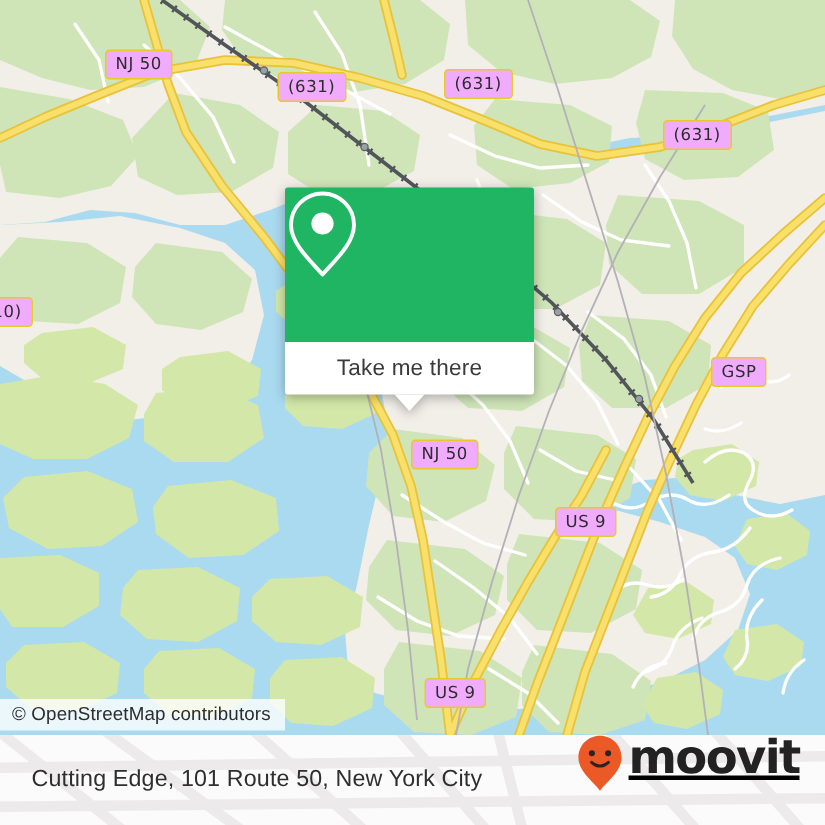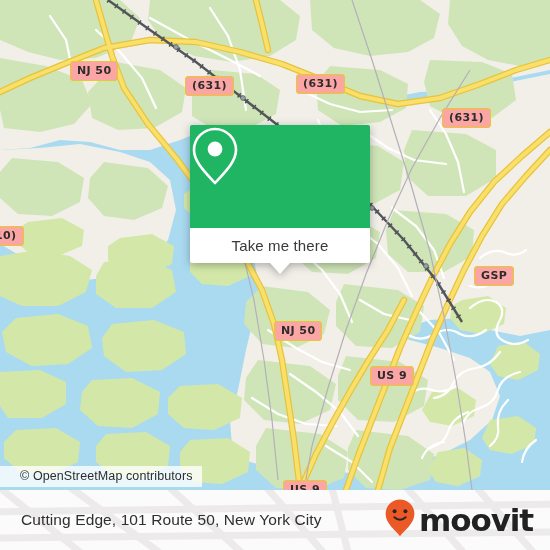--- a/index.html
+++ b/index.html
@@ -14,38 +14,37 @@
   #map{
     position:absolute;left:0;top:0;width:550px;height:490px;
     background:#aadaf0;
     overflow:hidden;
   }
   #map svg{position:absolute;left:0;top:0;}
 
   
   .shield{
     position:absolute;
-    background:#fca5a5;
+    background:#f0abfc;
     border:1.6px solid #e8c92a;
     border-radius:3px;
     color:#2c2c2c;
     font-size:11px;
-    font-weight:bold;
+    font-weight:normal;
     line-height:1;
     padding:3px 6px 4px 6px;
     white-space:nowrap;
     letter-spacing:.4px;
     font-family:"DejaVu Sans","Liberation Sans",sans-serif;
     box-sizing:border-box;
-    margin-top:28px;
   }
 
   
   #popup{
-    position:absolute;left:190px;top:125px;width:180px;
+    position:absolute;left:190px;top:125px;width:166px;
     filter:drop-shadow(0 2px 4px rgba(0,0,0,.30));
   }
   #popup-head{
     height:103px;background:#1fb563;
     border-radius:2px 2px 0 0;
     display:flex;align-items:center;justify-content:center;
   }
   #popup-foot{
     height:35px;background:#ffffff;
     border-radius:0 0 2px 2px;
@@ -59,42 +58,42 @@
     width:0;height:0;
     border-left:10px solid transparent;
     border-right:10px solid transparent;
     border-top:11px solid #ffffff;
   }
 
   
   #attribution{
     position:absolute;left:0;top:466px;
     background:rgba(255,255,255,.78);
-    padding:3px 9px 4px 20px;
+    padding:3px 9px 4px 8px;
     font-size:12.5px;color:#2d2d2d;
     letter-spacing:.1px;
     white-space:nowrap;
   }
 
   
   #bottombar{
     position:absolute;left:0;top:490px;width:550px;height:60px;
     background:#fbfbfb;
     overflow:hidden;
   }
   #bottombar svg.wm{position:absolute;left:0;top:0;}
   #bb-title{
     position:absolute;left:21px;top:0;height:60px;
     display:flex;align-items:center;
     font-size:15.5px;color:#2f2f2f;letter-spacing:.1px;
     white-space:nowrap;
   }
   #brand{
     position:absolute;right:17px;top:0;height:60px;
-    display:flex;align-items:center;gap:4px;
+    display:flex;align-items:flex-start;gap:4px;text-decoration:underline;
   }
   #brand-mark{flex:0 0 auto;}
   #brand-name{
     font-size:31px;color:#222222;font-weight:bold;
     letter-spacing:-1.1px;line-height:1;
     font-family:"DejaVu Sans","Liberation Sans",sans-serif;
   }
 </style>
 </head>
 <body>

